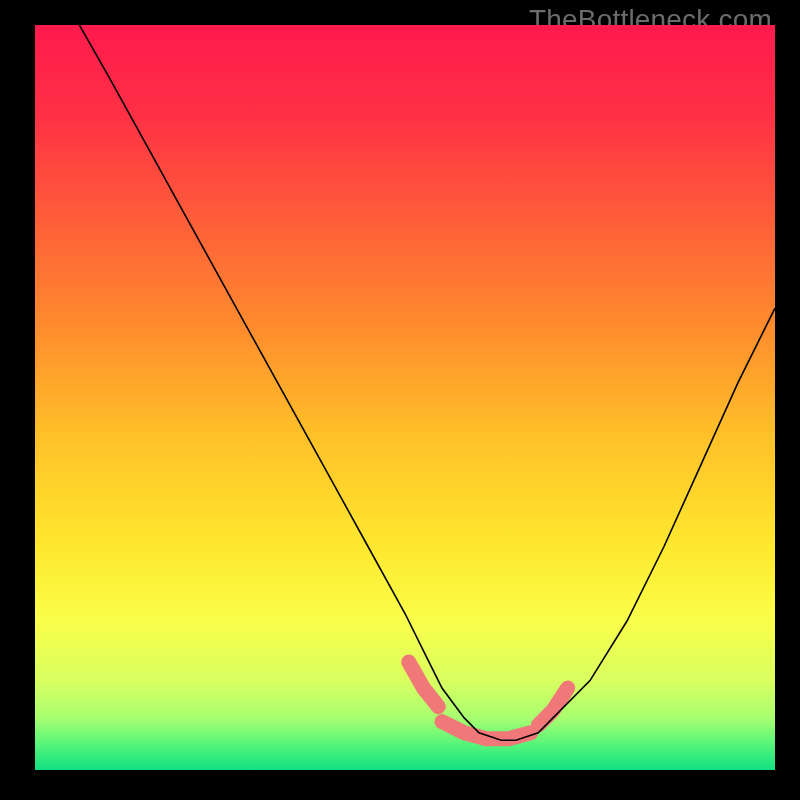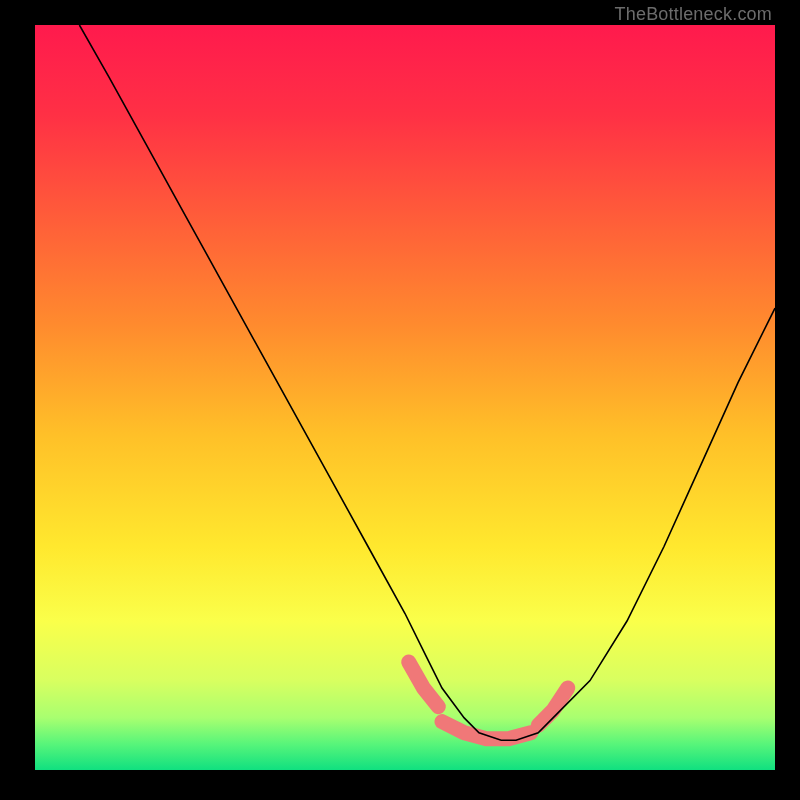--- a/index.html
+++ b/index.html
@@ -24,21 +24,21 @@
     left: 0;
     top: 0;
     width: 740px;
     height: 745px;
   }
   .watermark {
     position: absolute;
     top: 4px;
     right: 28px;
     color: #6c6c6c;
-    font-size: 18px;
+    font-size: 28px;
     font-weight: 400;
     letter-spacing: 0.2px;
   }
   svg {
     display: block;
   }
 </style>
 </head>
 <body>
 

